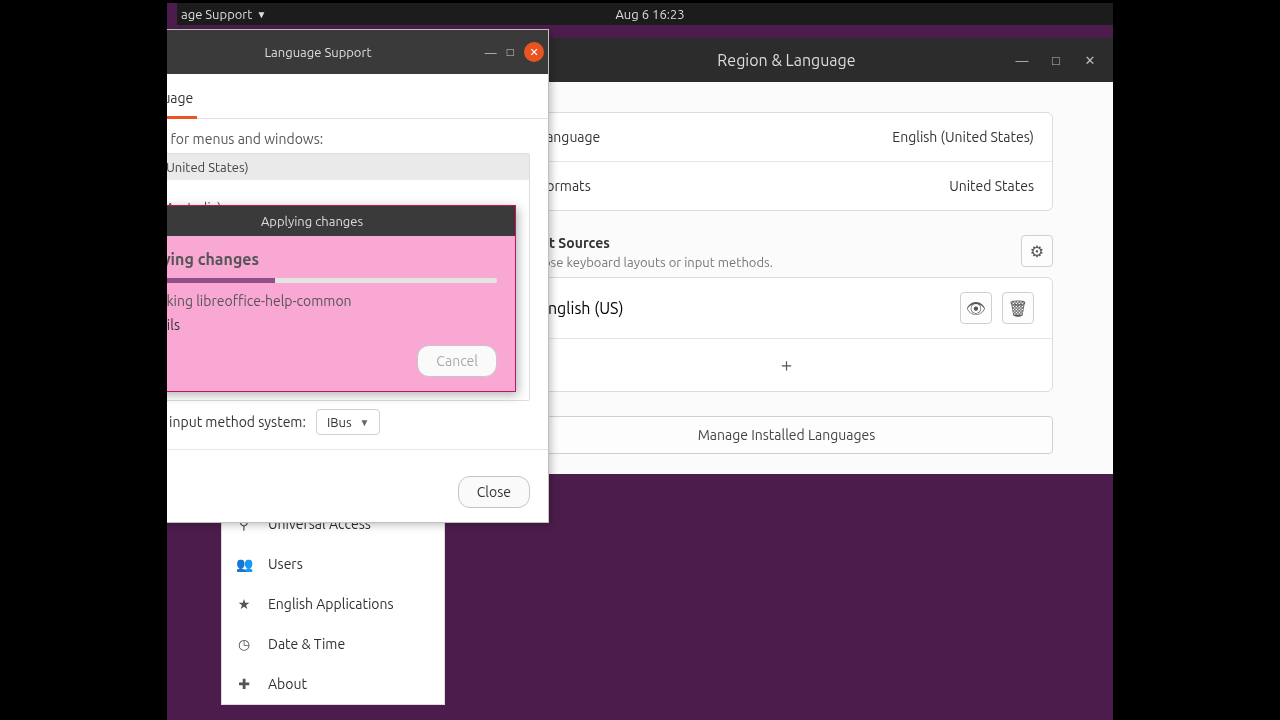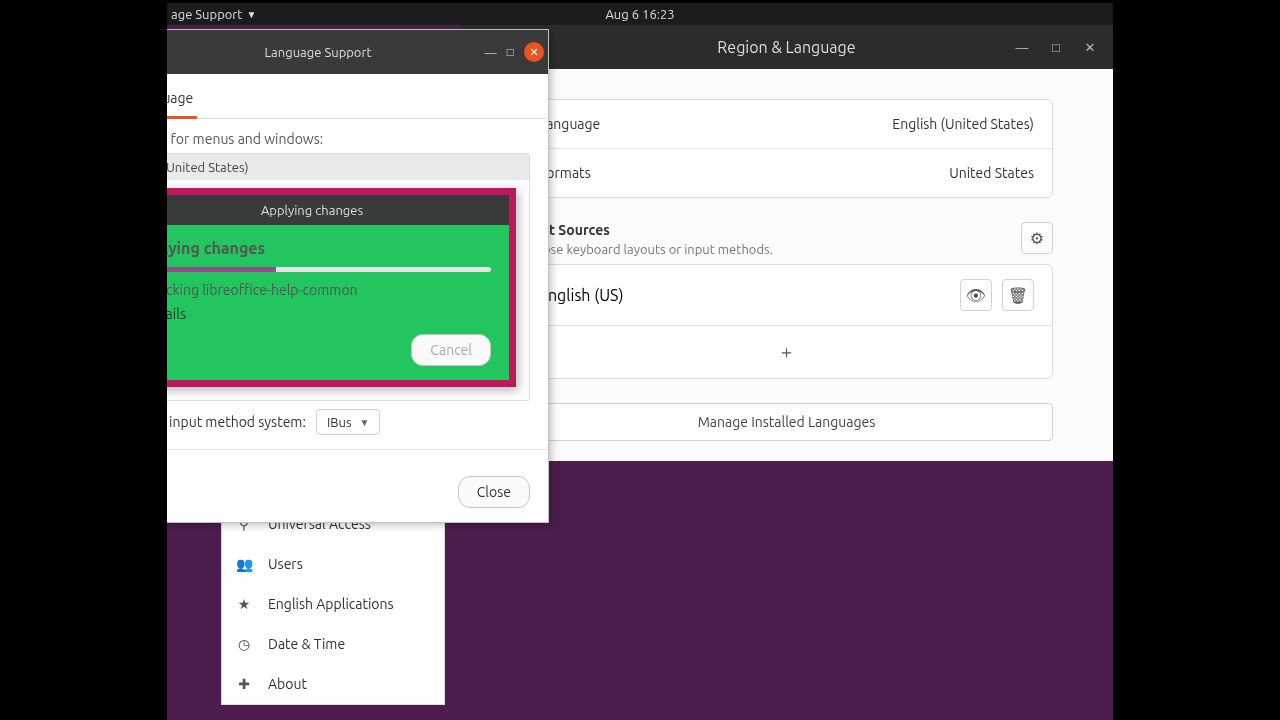--- a/index.html
+++ b/index.html
@@ -1,32 +1,32 @@
 <!DOCTYPE html>
 <html><head>
 <meta charset="utf-8">
 <style>
   * { box-sizing: border-box; margin: 0; padding: 0; font-family: Ubuntu, "Segoe UI", sans-serif; }
   body { background: #000; width: 1280px; height: 720px; position: relative; overflow: hidden; }
 
   .desktop-area { position: absolute; left: 167px; top: 3px; width: 946px; height: 717px; background: #4c1d4c; }
 
   
-  .topbar { position: absolute; left: 167px; top: 3px; width: 946px; height: 22px; background: #1c1c1c; color: #ddd; font-size: 13px; display: flex; align-items: center; }
+  .topbar { position: absolute; left: 177px; top: 3px; width: 946px; height: 22px; background: #1c1c1c; color: #ddd; font-size: 13px; display: flex; align-items: center; }
   .topbar-app { margin-left: 0; padding-left: 4px; display: flex; align-items: center; gap: 4px; }
   .topbar-app .chev { font-size: 10px; }
   .topbar-time { position: absolute; left: 50%; transform: translateX(-50%); }
 
   
   .settings-sidebar { position: absolute; left: 221px; top: 497px; width: 224px; background: #fff; border: 1px solid #ddd; border-top: 3px solid #e95420; padding-top: 4px; }
   .sidebar-item { display: flex; align-items: center; gap: 16px; padding: 12px 14px; color: #303030; font-size: 14px; cursor: pointer; }
   .sidebar-icon { width: 16px; text-align: center; color: #555; font-size: 14px; }
 
   
-  .region-window { position: absolute; left: 460px; top: 25px; width: 653px; background: #14532d; }
+  .region-window { position: absolute; left: 460px; top: 38px; width: 653px; background: #14532d; }
   .region-header { height: 44px; background: #2c2c2c; color: #ddd; display: flex; align-items: center; justify-content: center; position: relative; }
   .region-header .ctrls { position: absolute; right: 6px; display: flex; gap: 0; }
   .ctrl-btn { width: 34px; height: 30px; display: flex; align-items: center; justify-content: center; color: #bbb; font-size: 13px; cursor: pointer; }
   .ctrl-btn.close-dark { border-radius: 50%; }
   .region-body { padding: 30px 60px 20px 60px; background: #fbfbfb; }
   .panel-box { border: 1px solid #dcdcdc; border-radius: 6px; background: #fff; margin-bottom: 24px; overflow: hidden; }
   .panel-row { display: flex; justify-content: space-between; align-items: center; padding: 16px 18px; font-size: 14px; color: #333; cursor: pointer; }
   .panel-row + .panel-row { border-top: 1px solid #e5e5e5; }
   .panel-row .value { color: #333; }
   .section-head { display: flex; align-items: flex-start; justify-content: space-between; margin-bottom: 8px; }
@@ -58,21 +58,21 @@
   .lang-list { border:1px solid #ddd; border-radius:2px; margin-bottom:8px; }
   .lang-list-item { padding:6px 10px; font-size:13px; color:#444; }
   .lang-list-item.sel { background:#eaeaea; }
   .keyboard-row { display:flex; align-items:center; gap:10px; margin-top:8px; }
   .select-like { border:1px solid #d0d0d0; border-radius:4px; padding:5px 10px; display:flex; align-items:center; gap:8px; font-size:13px; color:#333; cursor:pointer; }
   .lang-footer { display:flex; justify-content:flex-end; padding:26px 18px 14px; border-top:1px solid #e8e8e8; }
   .btn { border:1px solid #c6c6c6; background:#fafafa; border-radius:12px; padding:7px 18px; font-size:14px; color:#333; cursor:pointer; }
   .btn.disabled { color:#aaa; cursor:default; }
 
   
-  .apply-dialog { position:absolute; left:108px; top:188px; width:408px; background:#22c55e; border:7px solid #be185d; box-shadow:2px 3px 10px rgba(0,0,0,0.3); z-index:30; }
+  .apply-dialog { position:absolute; left:108px; top:205px; width:408px; background:#f9a8d4; border:1px solid #be185d; box-shadow:2px 3px 10px rgba(0,0,0,0.3); z-index:30; }
   .apply-header { background:#3a3a3a; color:#ddd; font-size:13px; padding:8px 0; text-align:center; }
   .apply-body { padding:14px 18px 12px 18px; }
   .apply-body h3 { font-size:16px; font-weight:600; color:#555; margin-bottom:10px; }
   .progress { width:100%; height:5px; background:#e4e4e4; border-radius:2px; overflow:hidden; margin-bottom:10px; }
   .progress-fill { height:100%; width:40%; background:#924d8b; }
   .apply-status { font-size:14px; color:#555; margin-bottom:8px; }
   .details-toggle { font-size:14px; color:#333; display:flex; align-items:center; gap:4px; cursor:pointer; }
   .apply-footer { display:flex; justify-content:flex-end; padding:0 18px 14px 18px; }
 
 </style>

